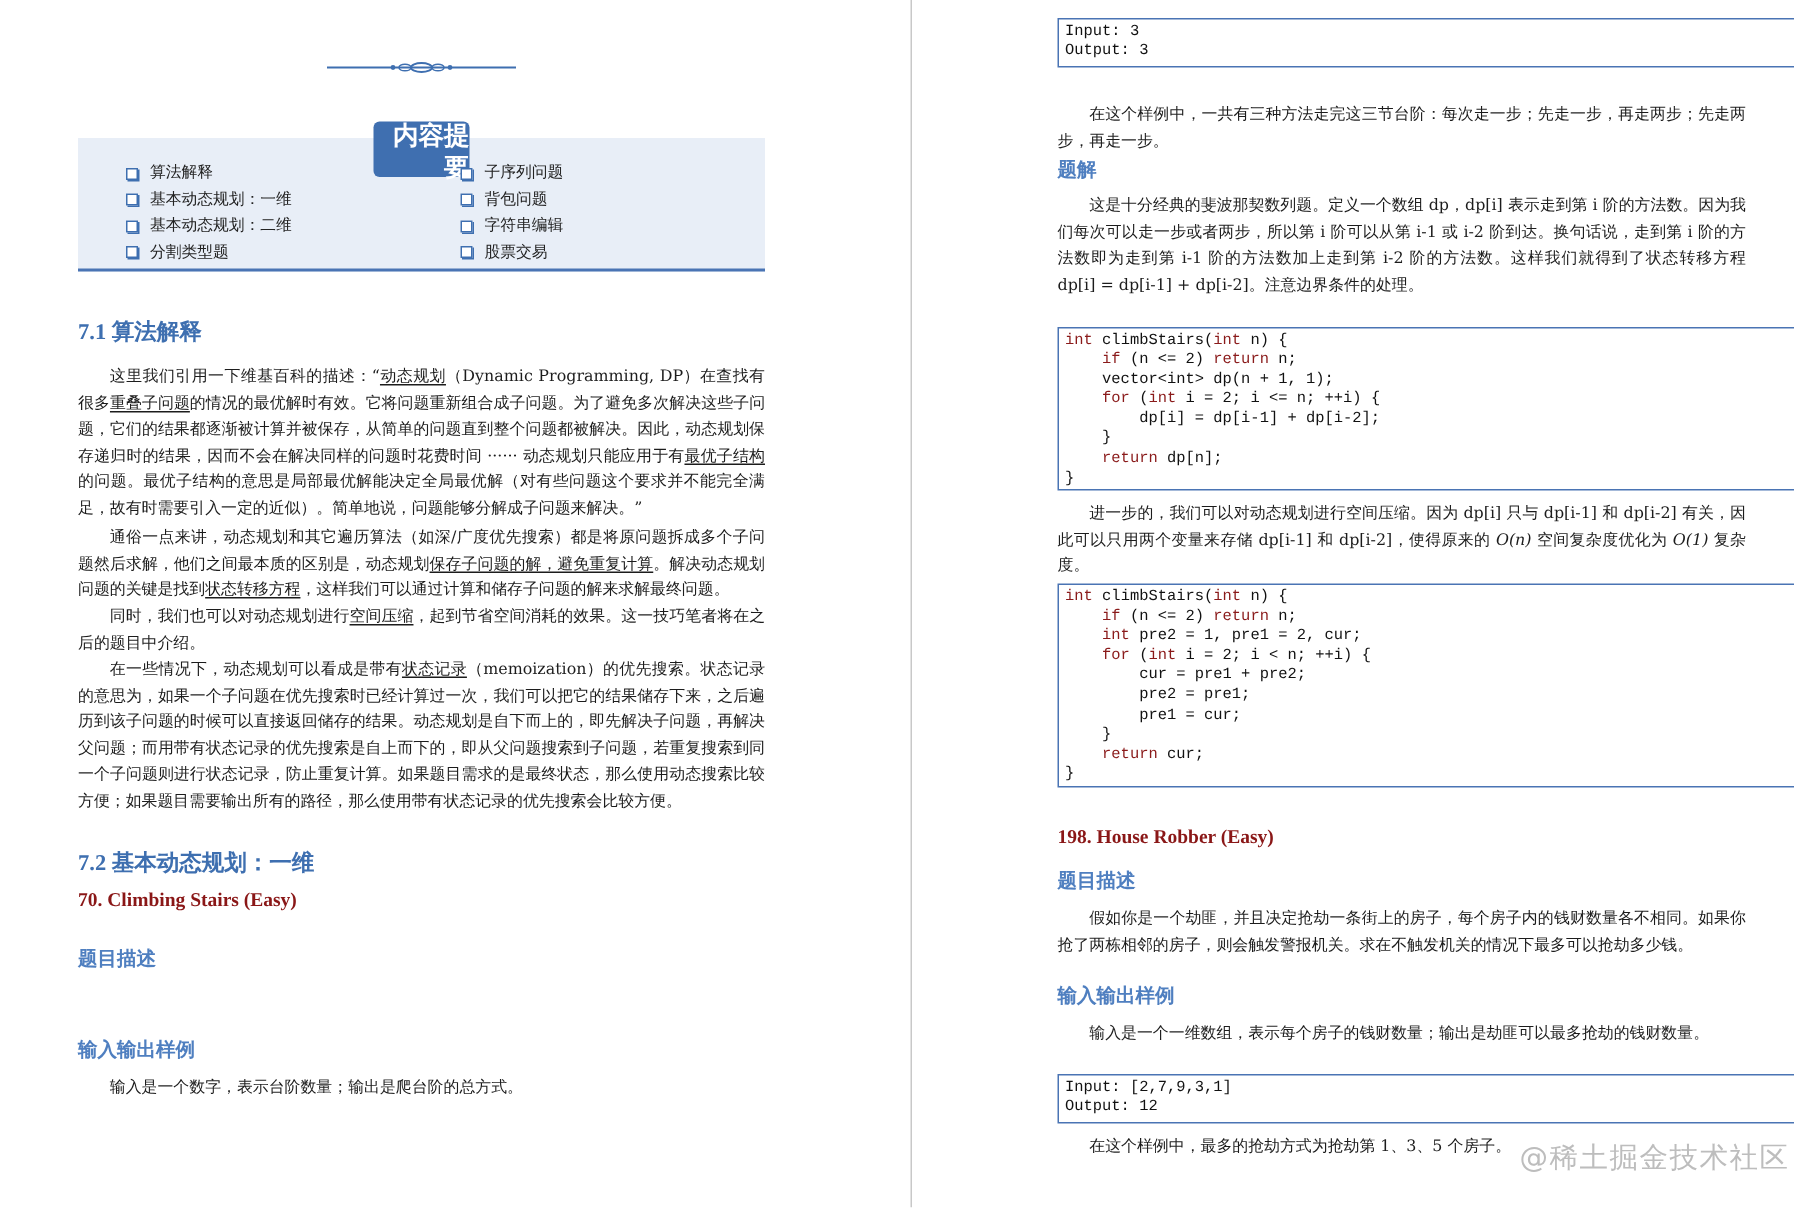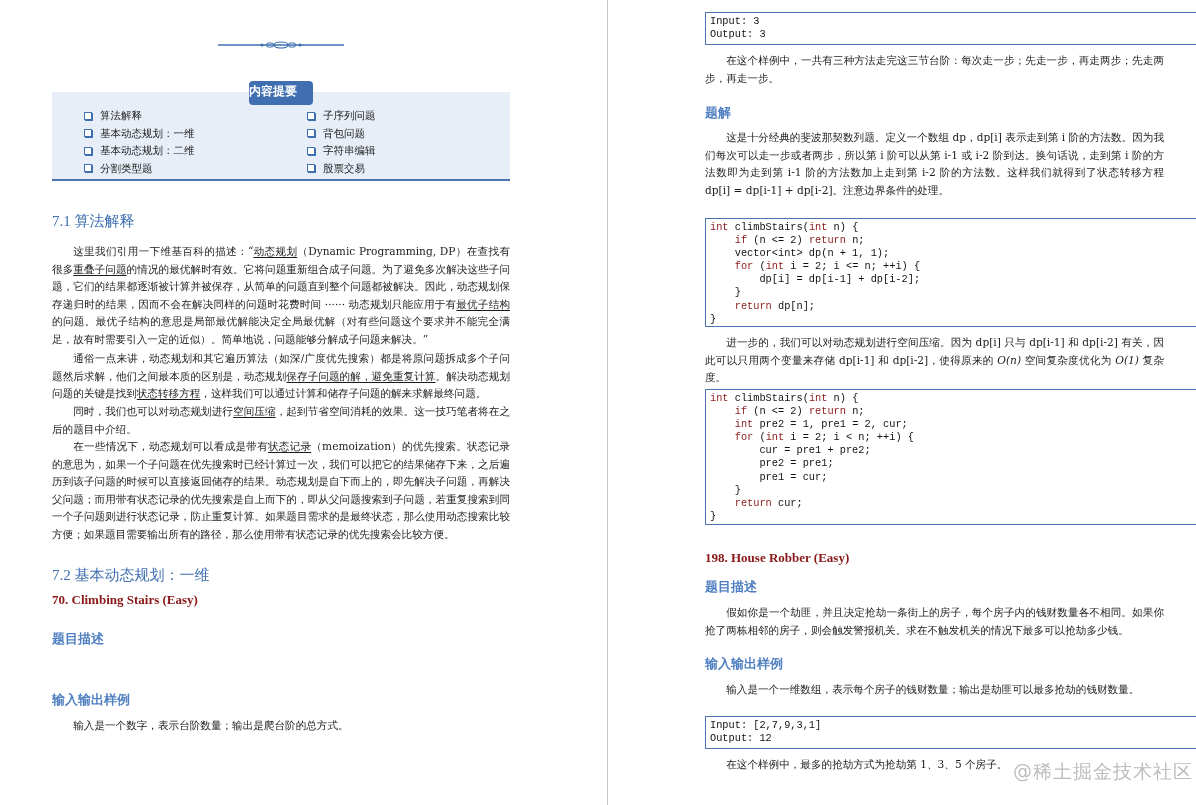--- a/index.html
+++ b/index.html
@@ -21,37 +21,37 @@
     font-family:"Liberation Serif", "DejaVu Serif", serif;
     font-size:20px; font-weight:bold; color:#3e6fb0; letter-spacing:1px;
   }
   .ornament { left:218px; top:40px; width:126px; height:10px; }
 
   .summary-box {
     left:52px; top:92px; width:458px; height:87px;
     background:#e8eef7; border-bottom:2px solid #4a74b4;
   }
   .summary-tag {
-    left:249px; top:81px; width:64px; height:24px; border-radius:4px;
-    background:#3f6fb0; color:#fff; font-size:12px; font-weight:bold;
-    text-align:left; line-height:21px;
+    left:249px; top:81px; width:64px; height:37px; border-radius:4px;
+    background:#3f6fb0; color:#fff; font-size:17px; font-weight:bold;
+    text-align:right; line-height:21px;
     font-family:"DejaVu Sans", sans-serif;
   }
   .summary-col { position:absolute; top:107px; }
   .summary-item {
     height:17.5px; line-height:17.5px; font-size:10.5px; color:#222;
     display:flex; align-items:center; white-space:nowrap;
     font-family:"DejaVu Sans", sans-serif;
   }
   .cb {
     display:inline-block; width:6px; height:6px; border:1px solid #3e6fb0;
     box-shadow:1px 1px 0 #3e6fb0; margin-right:8px; background:#fff;
   }
 
-  .h-section { font-size:15px; font-weight:normal; color:#3e6fb0; font-family:"Liberation Serif", "DejaVu Serif", serif; }
+  .h-section { font-size:15px; font-weight:bold; color:#3e6fb0; font-family:"Liberation Serif", "DejaVu Serif", serif; }
   .h-problem { font-size:13px; font-weight:bold; color:#8a1717; font-family:"Liberation Serif", "DejaVu Serif", serif; }
   .h-sub { font-size:13px; font-weight:bold; color:#4f7fc0; font-family:"Liberation Serif", "DejaVu Serif", serif; }
 
   .para {
     font-size:10.6px; line-height:17.6px; color:#1c1c1c;
     text-align:justify; text-indent:2em;
     font-family:"DejaVu Serif", "Liberation Serif", serif;
   }
   .u { text-decoration:underline; text-underline-offset:2px; }
 
@@ -148,21 +148,21 @@
   <div class="abs para" style="left:52px; top:717px; width:458px;">输入是一个数字，表示台阶数量；输出是爬台阶的总方式。</div>
 </div>
 
 <div class="page-divider"></div>
 
 <div class="page page-right">
 </div>
 
 <div class="codebox" style="top:12px; height:33px;"><div>Input: 3</div><div>Output: 3</div></div>
 
-<div class="abs para" style="left:705px; top:52px; width:459px;">在这个样例中，一共有三种方法走完这三节台阶：每次走一步；先走一步，再走两步；先走两步，再走一步。</div>
+<div class="abs para" style="left:705px; top:68px; width:459px;">在这个样例中，一共有三种方法走完这三节台阶：每次走一步；先走一步，再走两步；先走两步，再走一步。</div>
 
 <div class="abs h-sub" style="left:705px; top:104px;">题解</div>
 
 <div class="abs para" style="left:705px; top:129px; width:459px;">这是十分经典的斐波那契数列题。定义一个数组 dp，dp[i] 表示走到第 i 阶的方法数。因为我们每次可以走一步或者两步，所以第 i 阶可以从第 i-1 或 i-2 阶到达。换句话说，走到第 i 阶的方法数即为走到第 i-1 阶的方法数加上走到第 i-2 阶的方法数。这样我们就得到了状态转移方程 dp[i] = dp[i-1] + dp[i-2]。注意边界条件的处理。</div>
 
 <div class="codebox" style="top:218px; height:109px;"><div><span class="kw">int</span> climbStairs(<span class="kw">int</span> n) {</div><div>    <span class="kw">if</span> (n &lt;= 2) <span class="kw">return</span> n;</div><div>    vector&lt;int&gt; dp(n + 1, 1);</div><div>    <span class="kw">for</span> (<span class="kw">int</span> i = 2; i &lt;= n; ++i) {</div><div>        dp[i] = dp[i-1] + dp[i-2];</div><div>    }</div><div>    <span class="kw">return</span> dp[n];</div><div>}</div></div>
 
 <div class="abs para" style="left:705px; top:334px; width:459px;">
   <span>进一步的，我们可以对动态规划进行空间压缩。因为 dp[i] 只与 dp[i-1] 和 dp[i-2] 有关，因此可以只用两个变量来存储 dp[i-1] 和 dp[i-2]，使得原来的 </span><i>O(n)</i><span> 空间复杂度优化为 </span><i>O(1)</i><span> 复杂度。</span>
 </div>

